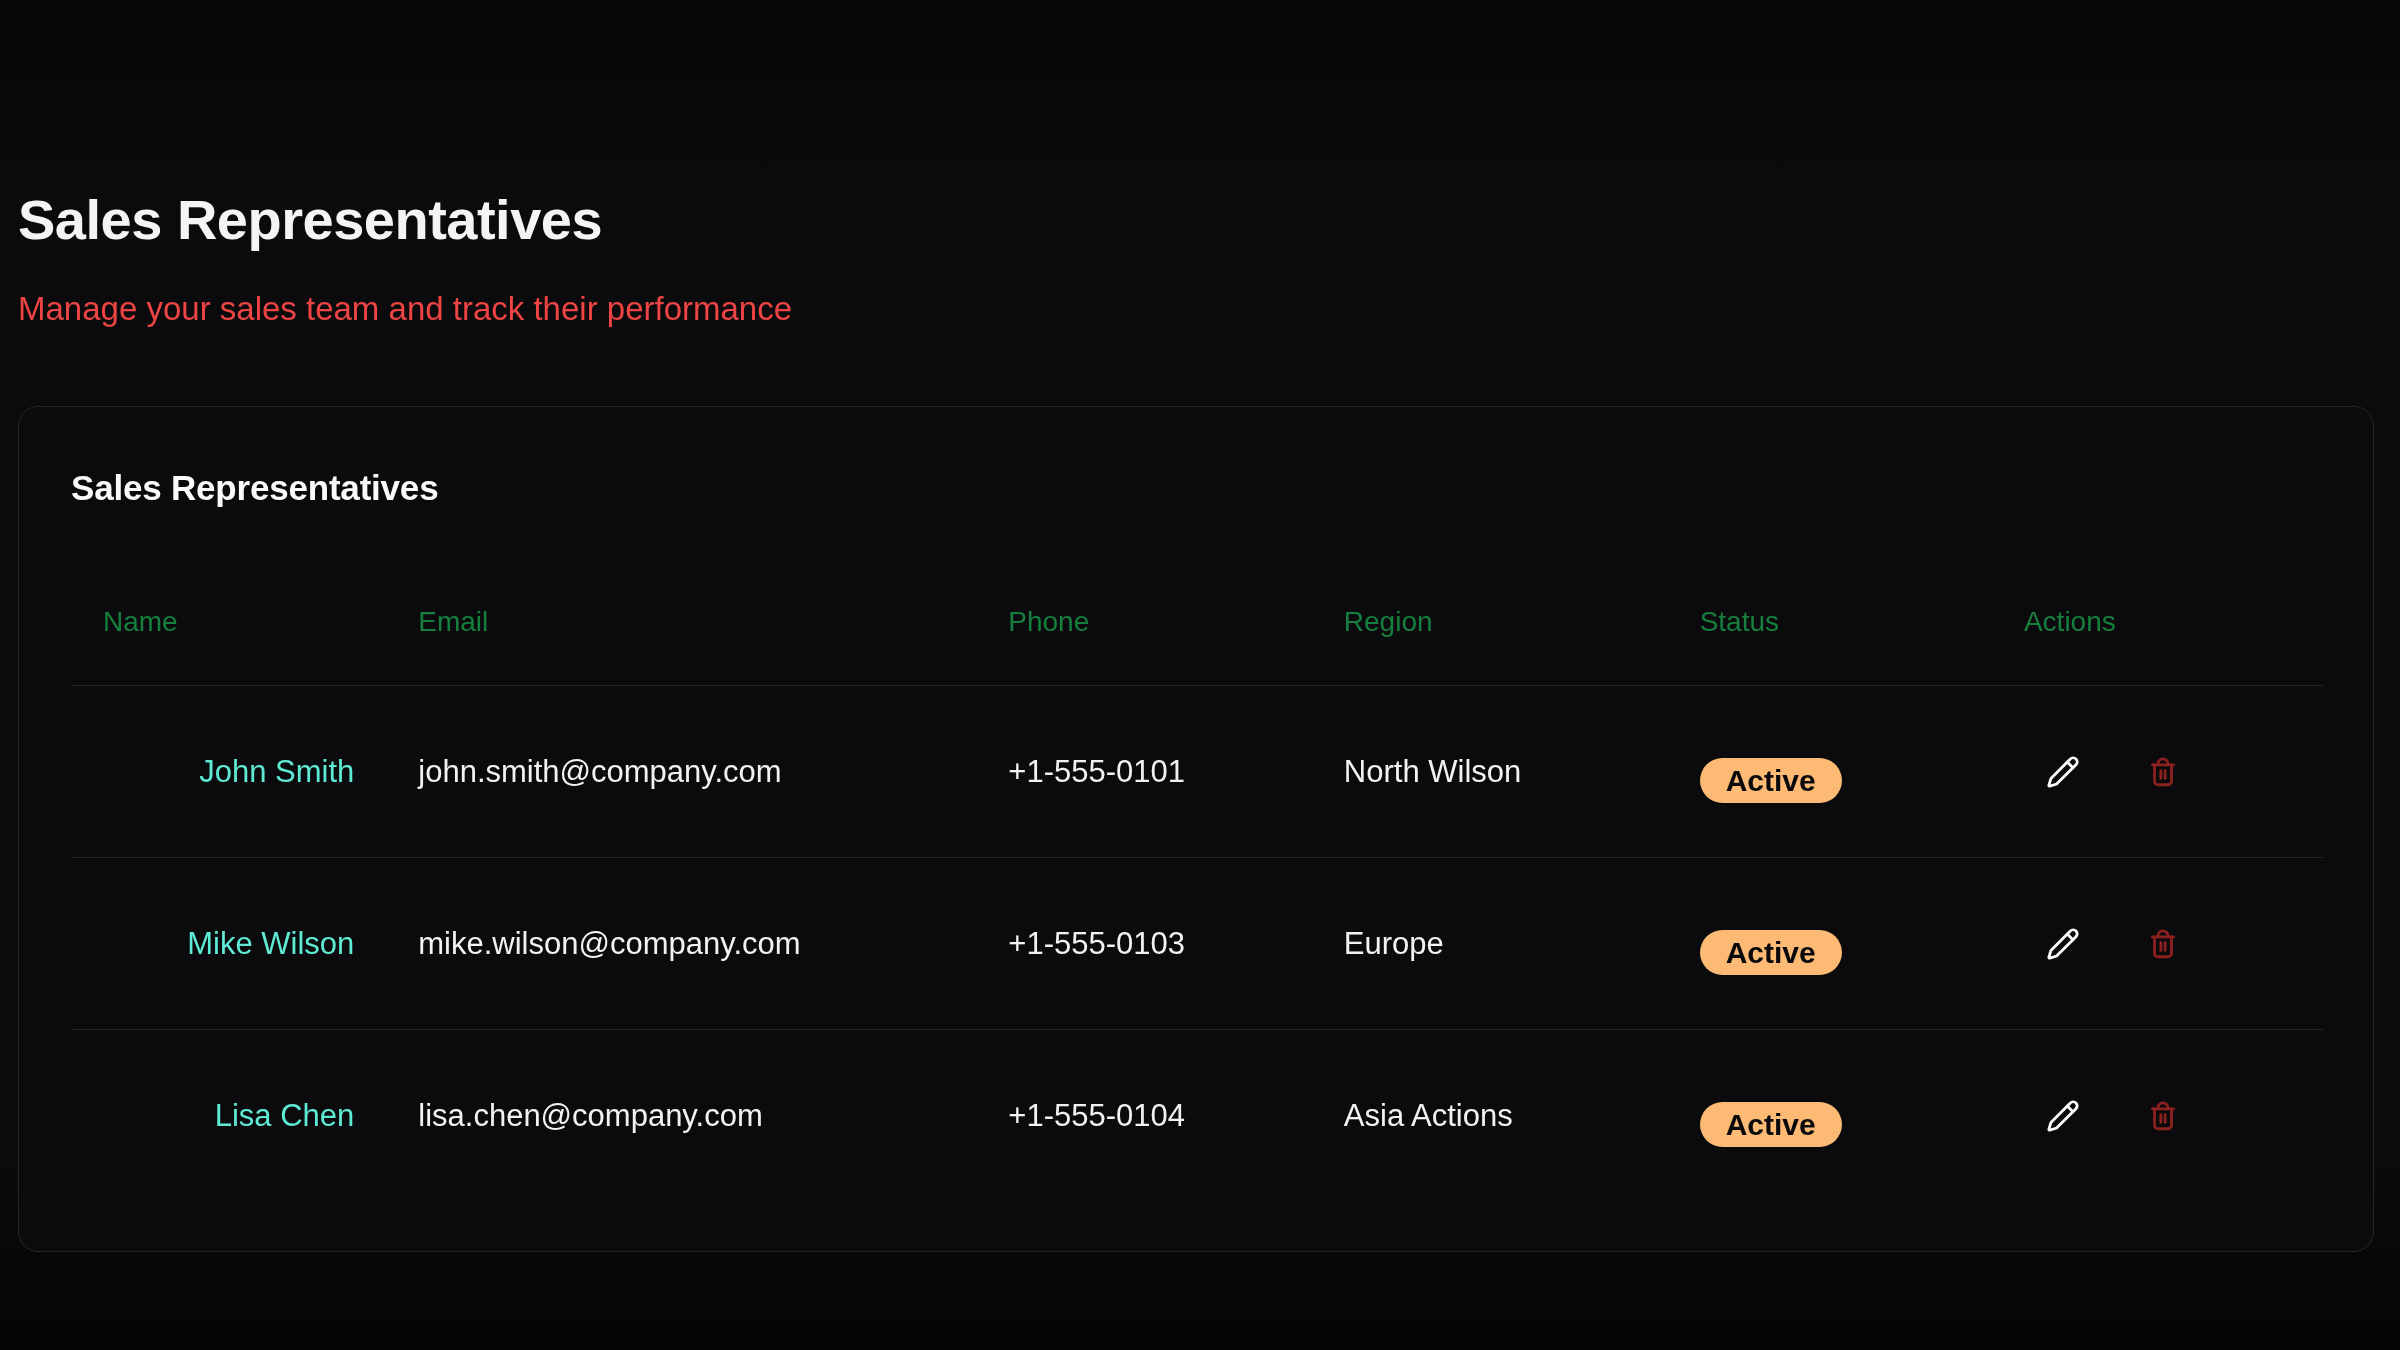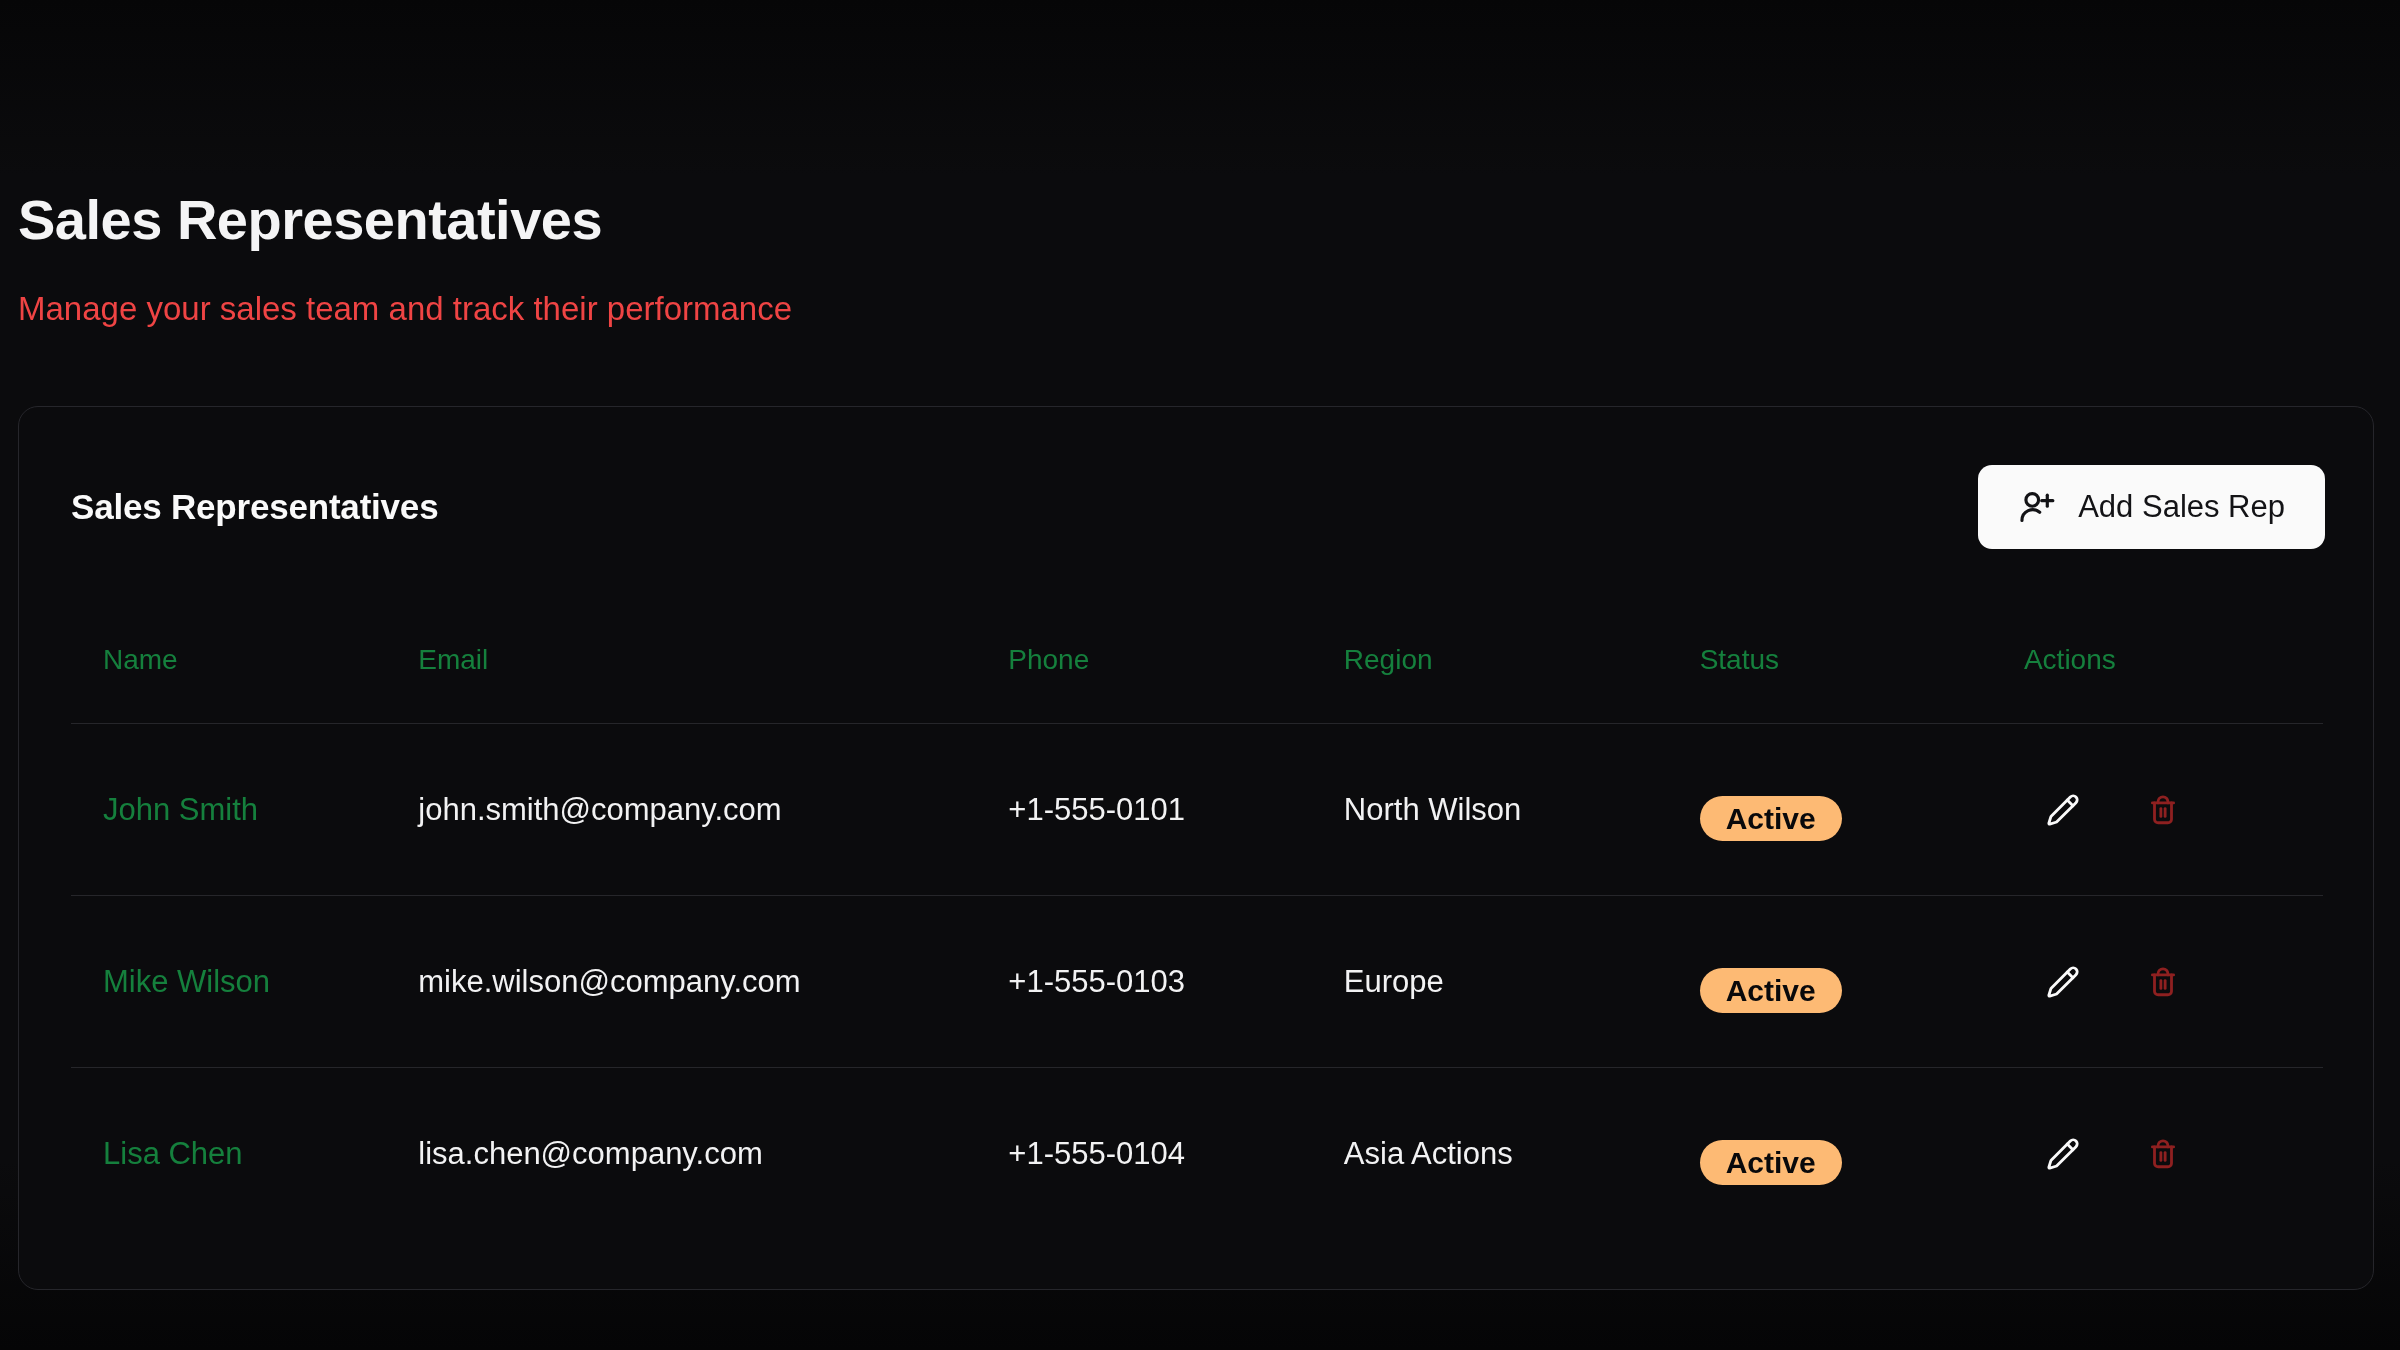--- a/index.html
+++ b/index.html
@@ -54,21 +54,21 @@
     line-height: 34px; padding: 44px 32px 46px 32px;
     border-bottom: 1px solid #26262a;
   }
   td {
     font-size: 31px; font-weight: 400; color: #f2f2f3;
     line-height: 38px; padding: 54px 32px;
     border-bottom: 1px solid #26262a;
     white-space: nowrap; overflow: hidden;
   }
   tbody tr:last-child td { border-bottom: none; }
-  td.c-name { font-weight: 500; color: #15803d; }
+  td.c-name { font-weight: 500; color: #5eead4; text-align: right; }
 
   .badge {
     display: inline-block; background: #fdba74; color: #09090b;
     font-size: 30px; font-weight: 700; line-height: 27px;
     padding: 9px 26px; border-radius: 999px; margin-top: 18px;
   }
 
   .actions-cell { display: flex; align-items: center; gap: 66px; padding-left: 22px; }
   .icon-btn {
     background: none; border: none; padding: 0; cursor: pointer;
@@ -81,31 +81,20 @@
 
 <div class="page">
   <header class="page-header">
     <h1 class="page-title">Sales Representatives</h1>
     <p class="page-subtitle">Manage your sales team and track their performance</p>
   </header>
 
   <section class="card">
     <div class="card-header">
       <h2 class="card-title">Sales Representatives</h2>
-      <button class="add-btn">
-        <span>
-          <svg width="38" height="38" viewBox="0 0 24 24" fill="none" stroke="#131316" stroke-width="2" stroke-linecap="round" stroke-linejoin="round">
-            <circle cx="9" cy="7.5" r="4"></circle>
-            <path d="M2.5 20.5a6.8 6.8 0 0 1 11.2-5.2"></path>
-            <path d="M18.5 4.5v7"></path>
-            <path d="M15 8h7"></path>
-          </svg>
-        </span>
-        <span>Add Sales Rep</span>
-      </button>
     </div>
 
     <div class="table-wrap">
       <table>
         <colgroup>
           <col style="width:14%">
             <col style="width:26.2%">
             <col style="width:14.9%">
           <col style="width:15.8%">
             <col style="width:14.4%">

